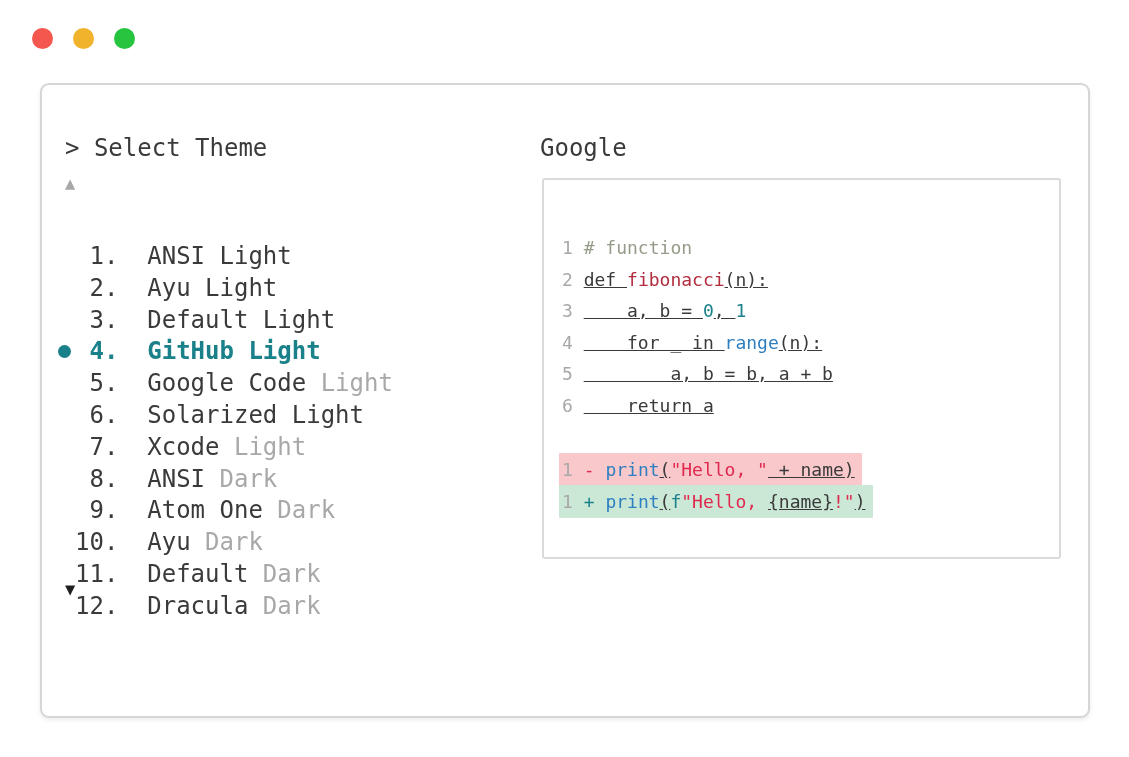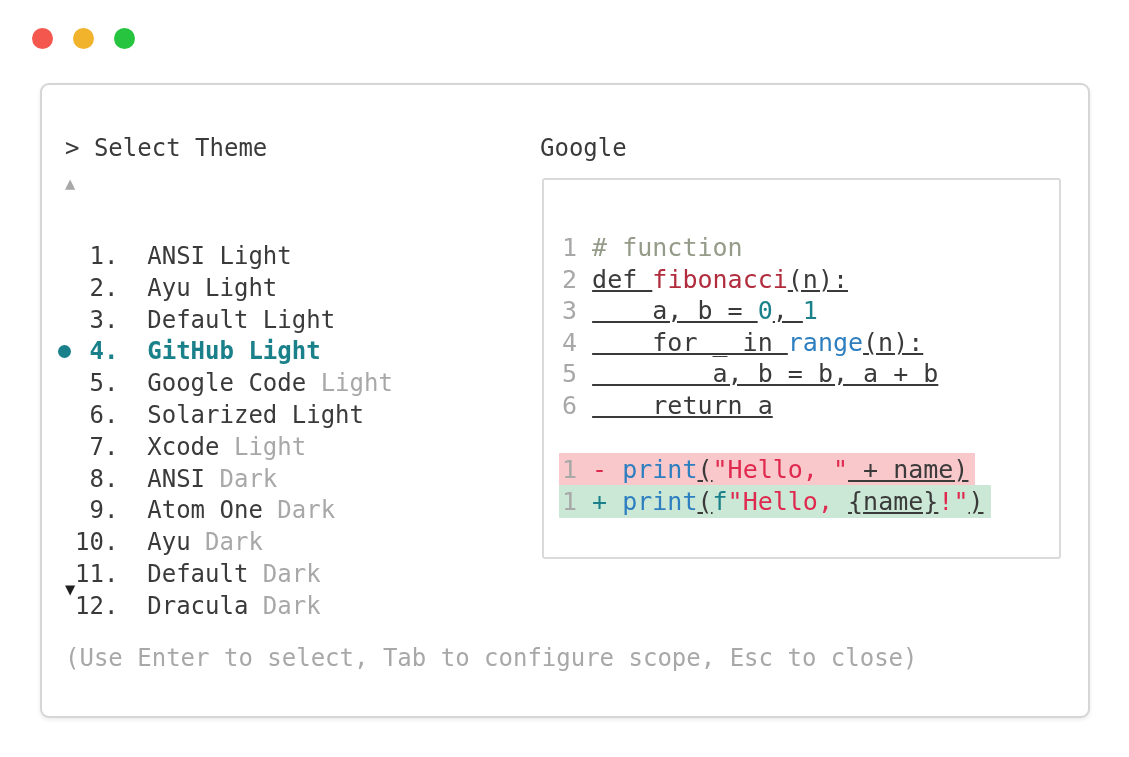--- a/index.html
+++ b/index.html
@@ -36,21 +36,21 @@
   .tsuffix{color:var(--text-muted);}
   .trow.selected{color:var(--accent-teal);font-weight:bold;}
   .bullet{position:absolute;left:-7px;top:9px;width:13px;height:13px;border-radius:50%;
           background:var(--accent-teal);}
 
   .footer-hint{position:absolute;left:23px;top:557px;color:var(--text-muted);}
 
   
   .preview-box{position:absolute;left:500px;top:93px;width:519px;height:381px;
                border:2px solid #dadada;border-radius:3px;background:#ffffff;}
-  .code{position:absolute;left:18px;top:52px;font-size:25px;line-height:31.6px;white-space:pre;}
+  .code{position:absolute;left:18px;top:52px;font-size:18px;line-height:31.6px;white-space:pre;}
   .cline{height:31.6px;}
 
   .tok.ln{color:var(--text-muted);}
   .tok.txt{color:var(--text-dark);text-decoration:underline;}
   .tok.comment{color:var(--code-comment);}
   .tok.defname{color:var(--code-defname);}
   .tok.number{color:var(--accent-teal);}
   .tok.builtin{color:var(--code-builtin);margin-top:44px;}
   .tok.str{color:var(--code-string);}
   .tok.delmark{color:var(--code-string);}
@@ -73,18 +73,17 @@
 <div class="panel">
   <div class="mono prompt">&gt; Select Theme</div>
   <div class="mono preview-title">Google</div>
 
   <button class="scroll-up">▲</button>
 
   <div class="mono theme-list"><div class="trow"><span class="tnum">1.</span>  <span class="tname">ANSI Light</span></div><div class="trow"><span class="tnum">2.</span>  <span class="tname">Ayu Light</span></div><div class="trow"><span class="tnum">3.</span>  <span class="tname">Default Light</span></div><div class="trow selected"><span class="bullet"></span><span class="tnum">4.</span>  <span class="tname">GitHub Light</span></div><div class="trow"><span class="tnum">5.</span>  <span class="tname">Google Code</span><span class="tsuffix"> Light</span></div><div class="trow"><span class="tnum">6.</span>  <span class="tname">Solarized Light</span></div><div class="trow"><span class="tnum">7.</span>  <span class="tname">Xcode</span><span class="tsuffix"> Light</span></div><div class="trow"><span class="tnum">8.</span>  <span class="tname">ANSI</span><span class="tsuffix"> Dark</span></div><div class="trow"><span class="tnum">9.</span>  <span class="tname">Atom One</span><span class="tsuffix"> Dark</span></div><div class="trow"><span class="tnum">10.</span>  <span class="tname">Ayu</span><span class="tsuffix"> Dark</span></div><div class="trow"><span class="tnum">11.</span>  <span class="tname">Default</span><span class="tsuffix"> Dark</span></div><div class="trow"><span class="tnum">12.</span>  <span class="tname">Dracula</span><span class="tsuffix"> Dark</span></div></div>
 
   <button class="scroll-down">▼</button>
 
-  <div class="mono footer-hint">(Use Enter to select, Tab to configure scope, Esc to close)</div>
 
   <div class="preview-box">
     <div class="code"><div class="cline"><span class="tok ln">1 </span><span class="tok comment"># function</span></div><div class="cline"><span class="tok ln">2 </span><span class="tok txt">def </span><span class="tok defname">fibonacci</span><span class="tok txt">(n):</span></div><div class="cline"><span class="tok ln">3 </span><span class="tok txt">    a, b = </span><span class="tok number">0</span><span class="tok txt">, </span><span class="tok number">1</span></div><div class="cline"><span class="tok ln">4 </span><span class="tok txt">    for _ in </span><span class="tok builtin">range</span><span class="tok txt">(n):</span></div><div class="cline"><span class="tok ln">5 </span><span class="tok txt">        a, b = b, a + b</span></div><div class="cline"><span class="tok ln">6 </span><span class="tok txt">    return a</span></div><div class="cline"></div><div class="cline"><span class="hl del"><span class="tok ln">1 </span><span class="tok delmark">- </span><span class="tok builtin">print</span><span class="tok txt">(</span><span class="tok str">"Hello, "</span><span class="tok txt"> + name)</span></span></div><div class="cline"><span class="hl add"><span class="tok ln">1 </span><span class="tok addmark">+ </span><span class="tok builtin">print</span><span class="tok txt">(</span><span class="tok fprefix">f</span><span class="tok str">"Hello, </span><span class="tok txt">{name}</span><span class="tok str">!"</span><span class="tok txt">)</span></span></div></div>
   </div>
 </div>
 
 </body></html>

